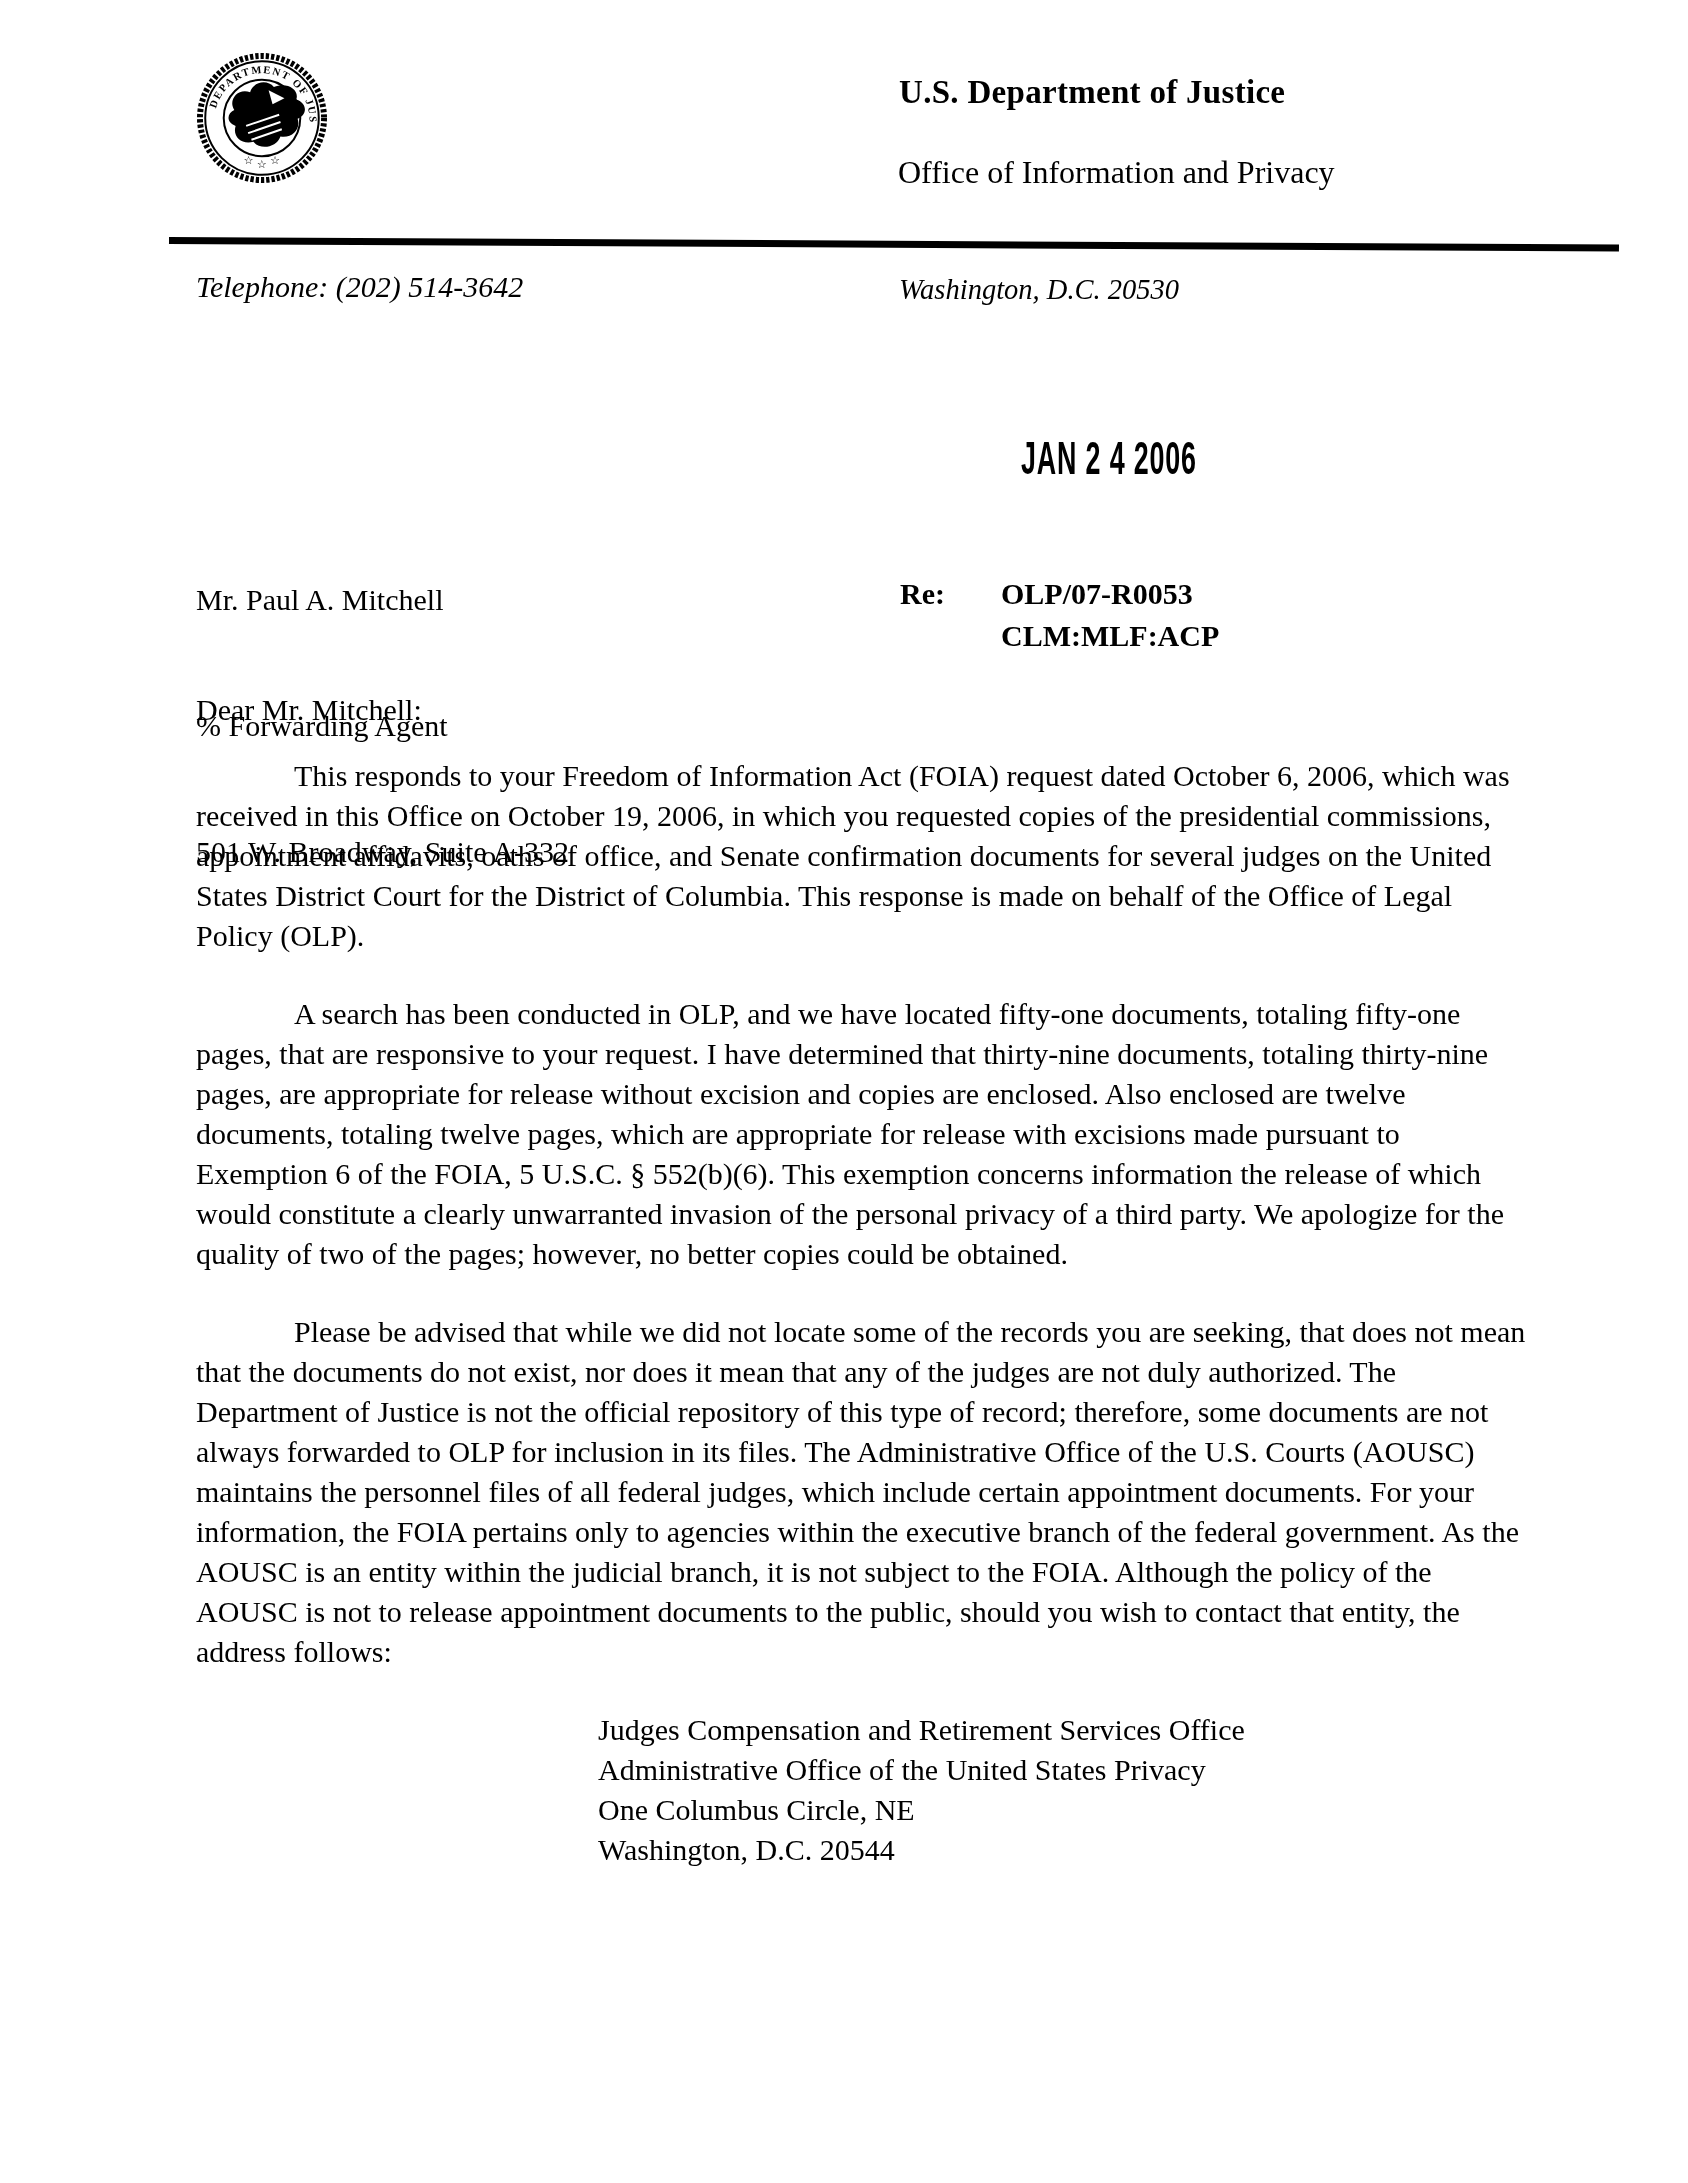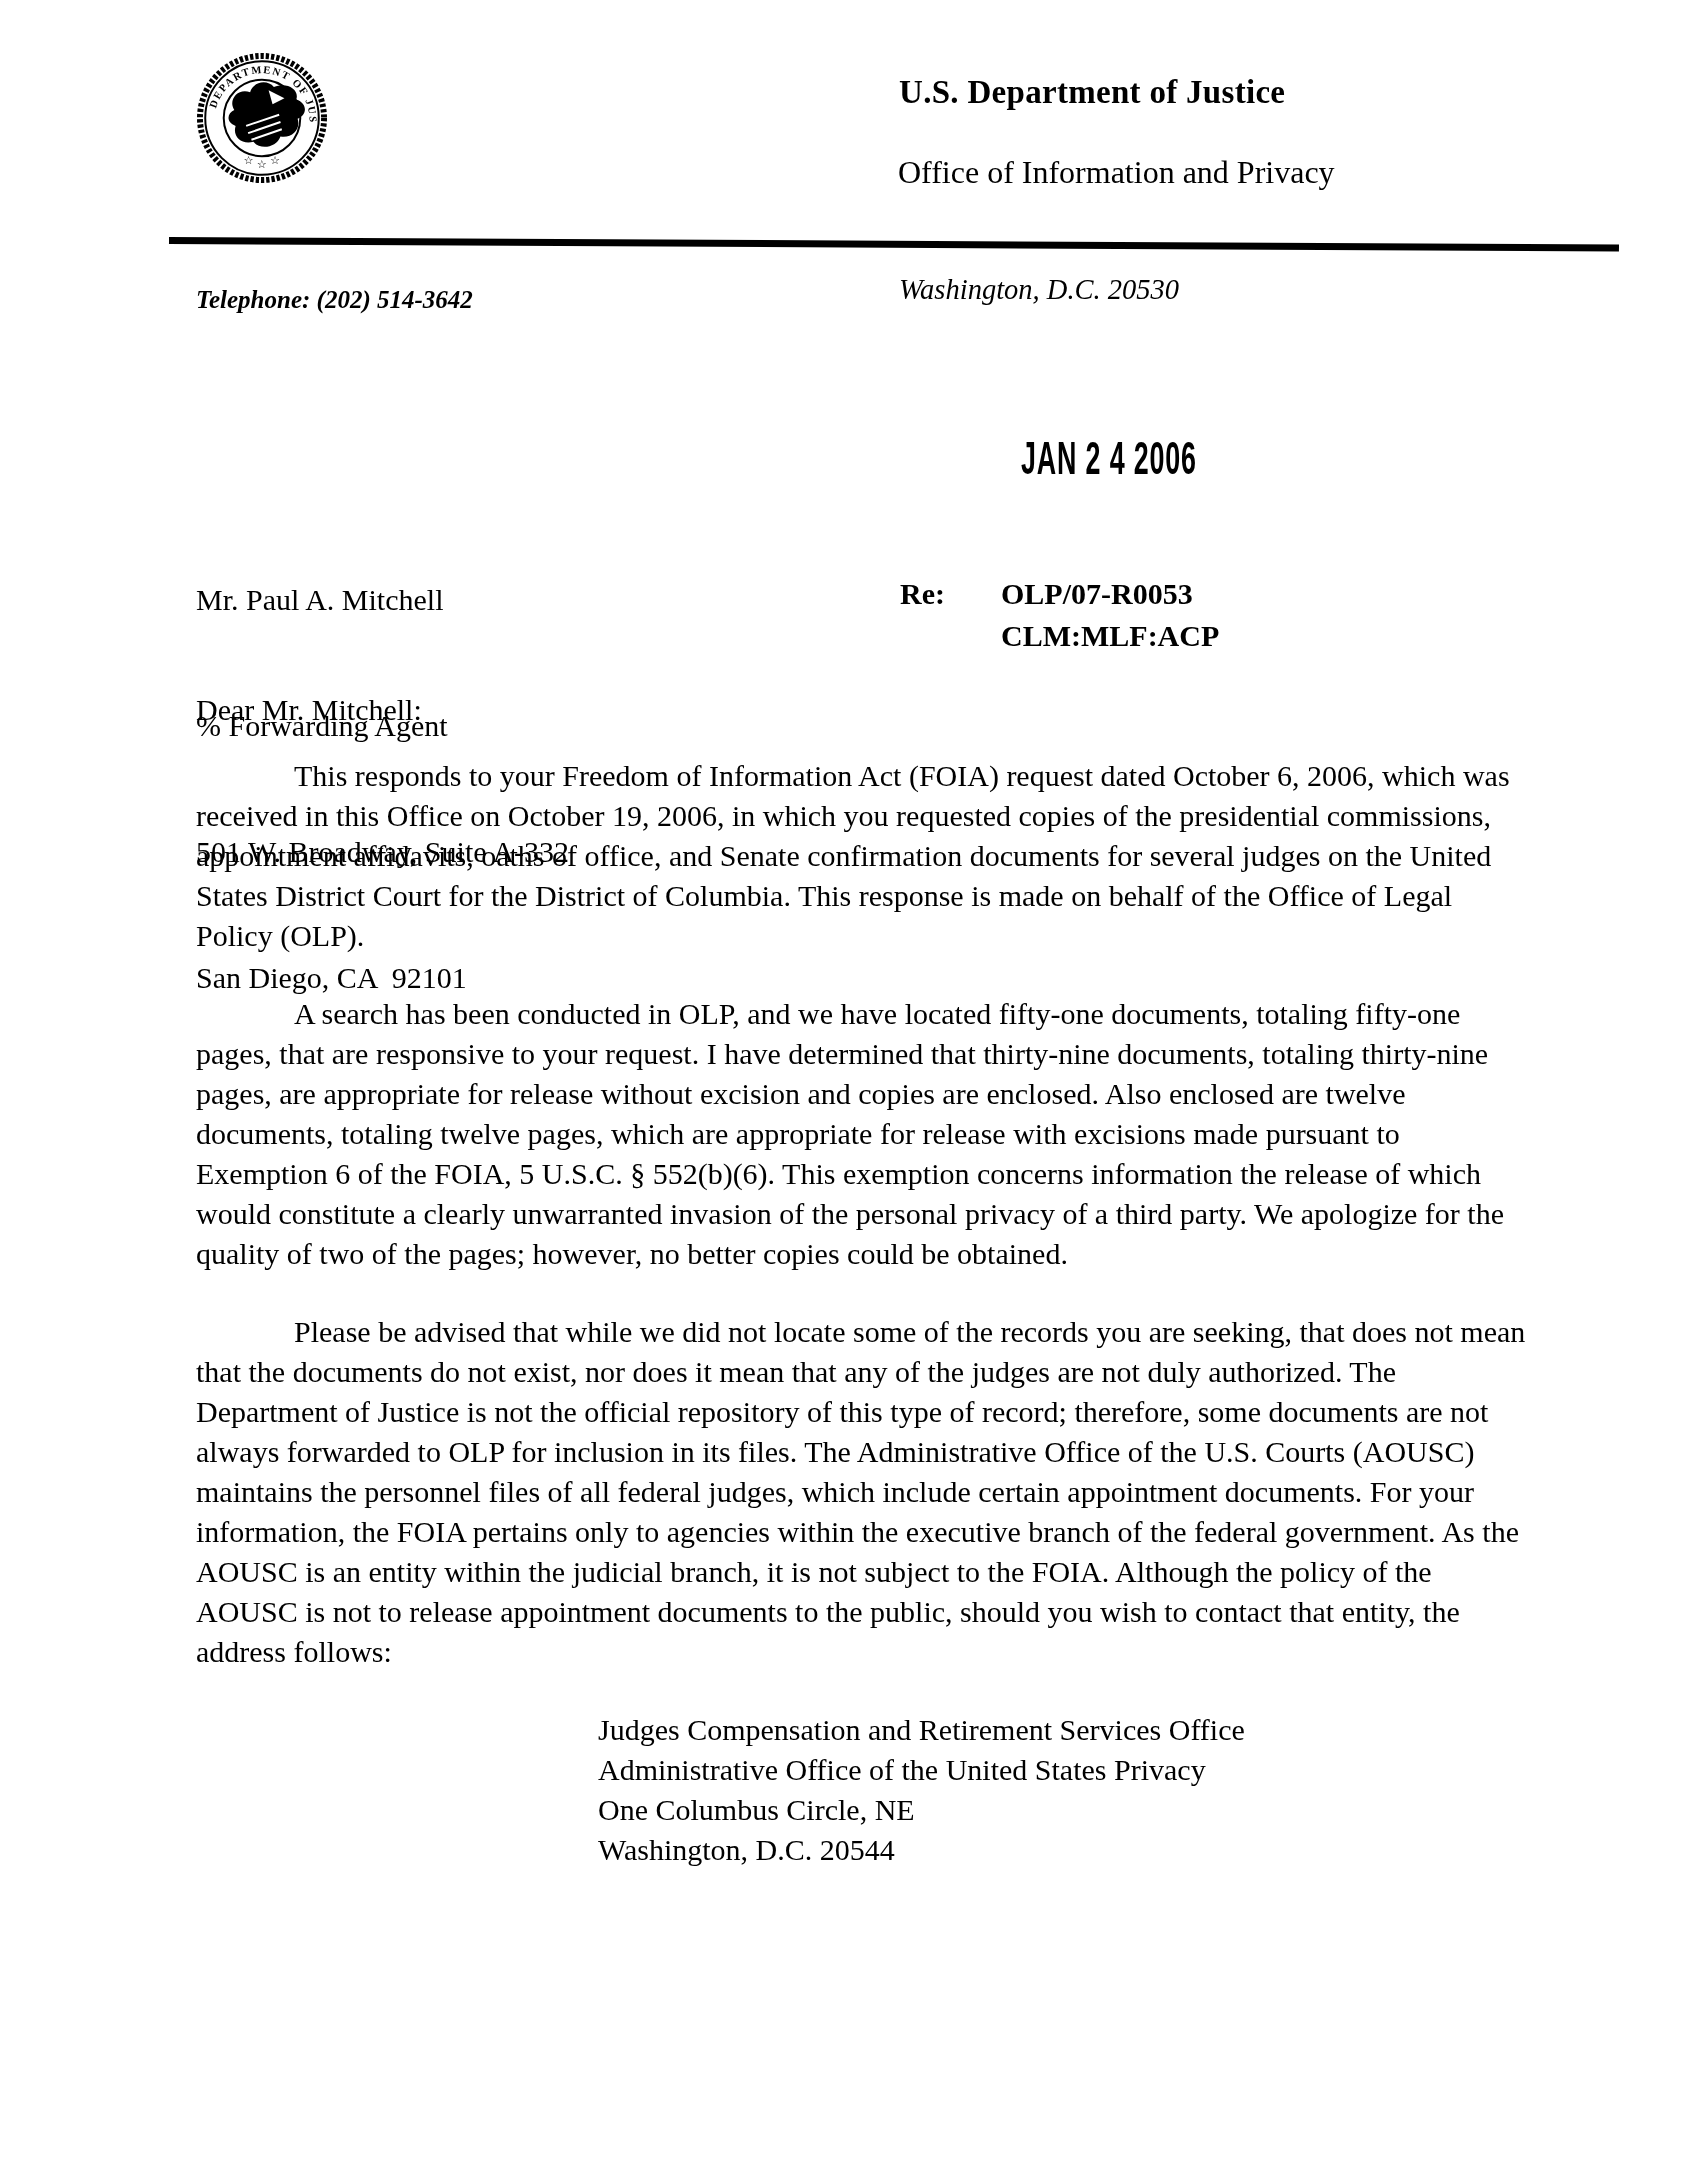--- a/index.html
+++ b/index.html
@@ -43,24 +43,23 @@
     width: 1450px;
     height: 7.3px;
     background: #000;
     transform: rotate(0.3deg);
     transform-origin: left center;
   }
 
   .telephone {
     position: absolute;
     left: 196px;
-    top: 286px;
-    font-size: 25px;
+    top: 270px;
+    font-size: 30px;
     font-style: italic;
-    font-weight: bold;
   }
   .city-line {
     position: absolute;
     left: 899px;
     top: 274px;
     font-size: 28.5px;
     font-style: italic;
   }
 
   .date-stamp {
@@ -134,21 +133,20 @@
   <div class="rule"></div>
   <div class="telephone">Telephone: (202) 514-3642</div>
   <div class="city-line">Washington, D.C. 20530</div>
 
   <div class="date-stamp">JAN 2 4 2006</div>
 
   <div class="recipient">
     <div>Mr. Paul A. Mitchell</div>
     <div>% Forwarding Agent</div>
     <div>501 W. Broadway, Suite A-332</div>
-    <div>San Diego, CA  92101</div>
   </div>
 
   <div class="reference">
     <div class="ref-row">
       <div class="ref-label">Re:</div>
       <div>OLP/07-R0053</div>
     </div>
     <div class="ref-row">
       <div class="ref-label"></div>
       <div>CLM:MLF:ACP</div>

